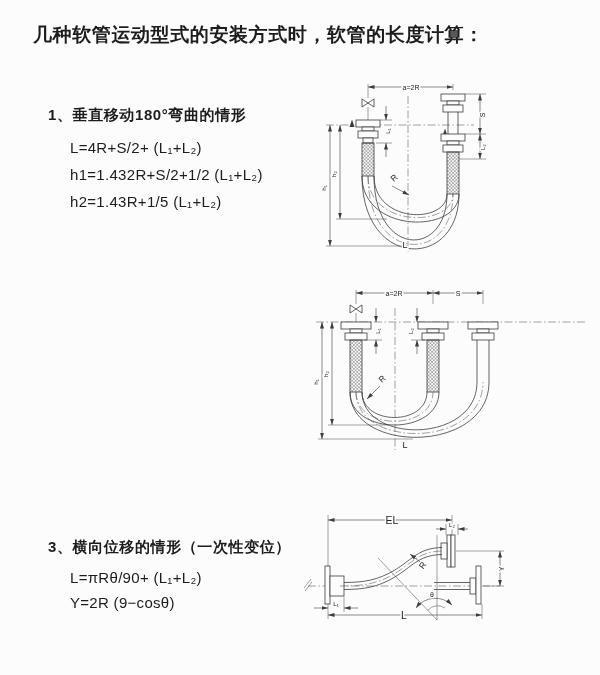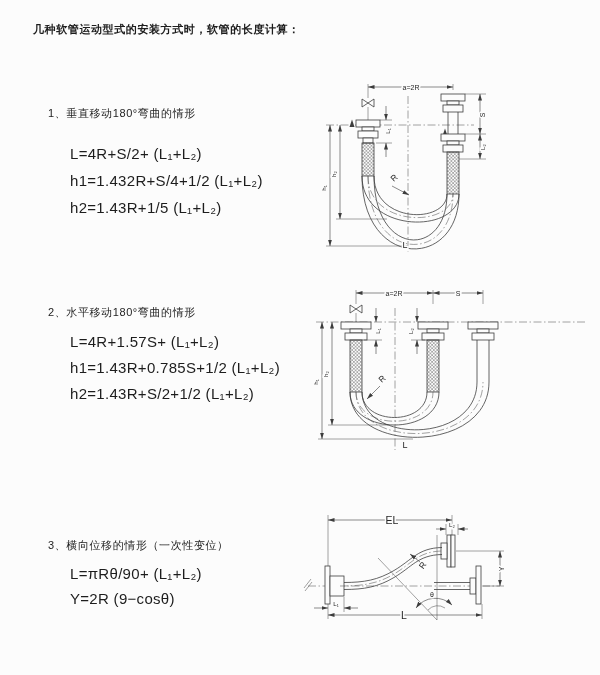--- a/index.html
+++ b/index.html
@@ -1,22 +1,22 @@
 <!DOCTYPE html>
 <html><head>
 <meta charset="utf-8">
 <style>
   html,body{margin:0;padding:0;background:#e8e8e8;}
   .page{position:relative;width:600px;height:675px;background:#fcfcfc;
         font-family:"Liberation Sans","DejaVu Sans",sans-serif;color:#1d1d1d;overflow:hidden;}
-  .title{position:absolute;left:33px;top:22px;font-size:11px;font-weight:bold;letter-spacing:.6px;}
+  .title{position:absolute;left:33px;top:22px;font-size:19px;font-weight:bold;letter-spacing:.6px;}
   .sec{position:absolute;left:48px;}
-  .sec .heading{font-size:11px;font-weight:normal;letter-spacing:.6px;}
+  .sec .heading{font-size:15px;font-weight:bold;letter-spacing:.6px;}
   .formulas{margin-left:22px;font-size:15px;letter-spacing:.3px;}
-  .sec.s1 .formulas{margin-top:19px;} .sec.s1 .formulas div{line-height:27px;height:27px;}
+  .sec.s1 .formulas{margin-top:9px;} .sec.s1 .formulas div{line-height:27px;height:27px;}
   .sec.s2 .formulas{margin-top:9px;} .sec.s2 .formulas div{line-height:26px;height:26px;}
   .sec.s3 .formulas{margin-top:8px;} .sec.s3 .formulas div{line-height:25px;height:25px;}
   svg.diag{position:absolute;}
   #d1{left:312px;top:76px;}
   #d2{left:308px;top:282px;}
   #d3{left:300px;top:502px;}
   .ln{stroke:#3d3d3d;stroke-width:.8;fill:none;}
   .thin{stroke:#555;stroke-width:.55;fill:none;}
   .cl{stroke:#555;stroke-width:.55;fill:none;stroke-dasharray:8 2.5 1.5 2.5;}
   .fit{fill:#fcfcfc;stroke:#3d3d3d;stroke-width:.8;}
@@ -34,33 +34,25 @@
 <body>
 
 <div class="page">
 
   <div class="title">几种软管运动型式的安装方式时，软管的长度计算：</div>
 
   <div class="sec s1" style="top:106px;">
     <div class="heading">1、垂直移动180°弯曲的情形</div>
     <div class="formulas">
       <div>L=4R+S/2+ (L₁+L₂)</div>
-      <div>h1=1.432R+S/4+1/2 (L₁+L₂)</div>
+      <div>h1=1.432R+S/2+1/2 (L₁+L₂)</div>
       <div>h2=1.43R+1/5 (L₁+L₂)</div>
     </div>
   </div>
 
-  <div class="sec s2" style="top:305px;">
-    <div class="heading">2、水平移动180°弯曲的情形</div>
-    <div class="formulas">
-      <div>L=4R+1.57S+ (L₁+L₂)</div>
-      <div>h1=1.43R+0.785S+1/2 (L₁+L₂)</div>
-      <div>h2=1.43R+S/2+1/2 (L₁+L₂)</div>
-    </div>
-  </div>
 
   <div class="sec s3" style="top:538px;">
     <div class="heading">3、横向位移的情形（一次性变位）</div>
     <div class="formulas">
       <div>L=πRθ/90+ (L₁+L₂)</div>
       <div>Y=2R (9−cosθ)</div>
     </div>
   </div>
 
   <svg id="d1" class="diag" width="280" height="180" viewBox="0 0 280 180">

